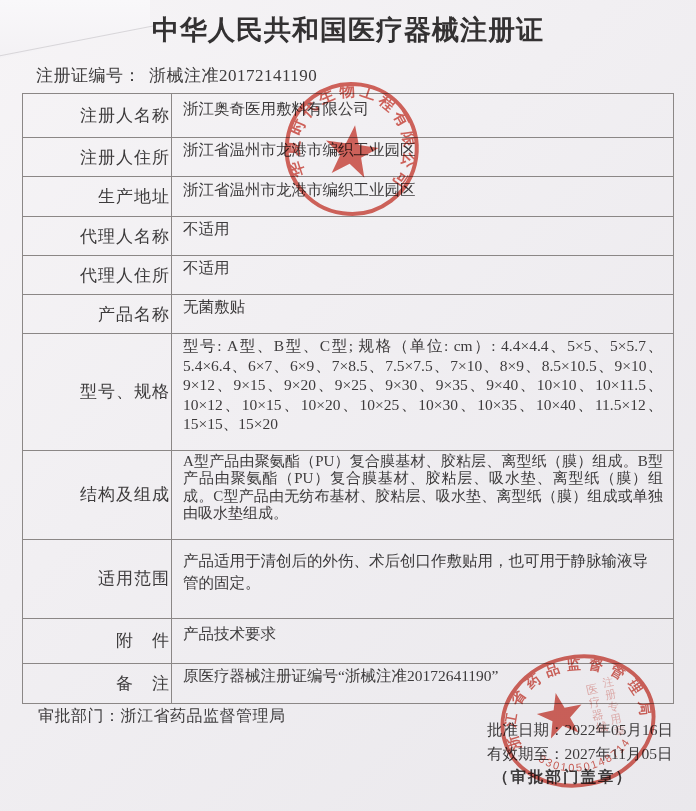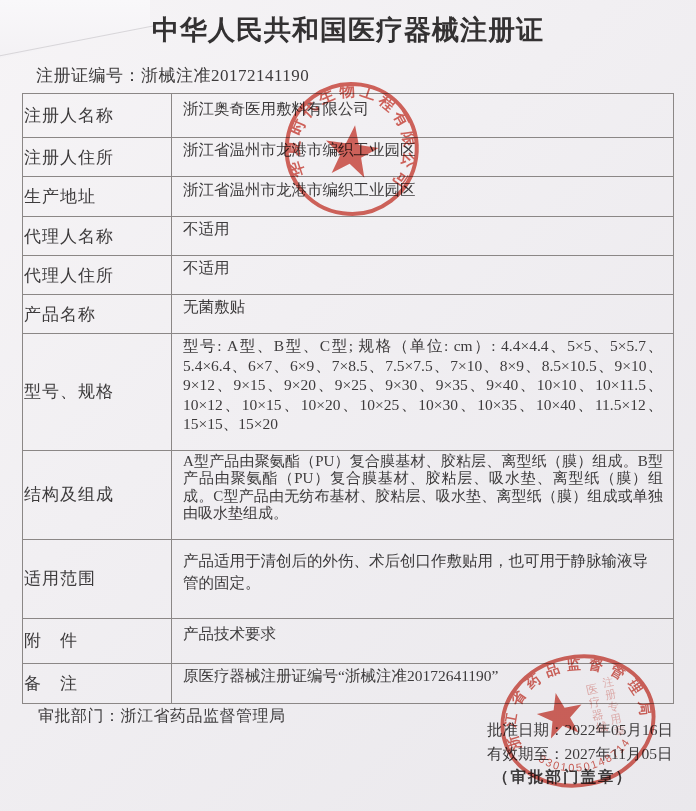--- a/index.html
+++ b/index.html
@@ -10,24 +10,24 @@
   
   .crease{position:absolute;left:0;top:0;width:150px;height:60px;
           clip-path:polygon(0 0,150px 0,150px 28px,0 58px);
           background:linear-gradient(180deg,#f9f8fa,#f3f1f4);pointer-events:none;}
   .crease-line{position:absolute;left:-4px;top:56px;width:160px;height:1px;
           background:#c8c5c9;opacity:.65;transform:rotate(-11deg);transform-origin:left center;}
   .title{position:absolute;left:0;top:12px;width:100%;text-align:center;
          font-family:"Liberation Sans","DejaVu Sans",sans-serif;
          font-weight:bold;font-size:27px;letter-spacing:1px;color:#333132;}
   .certline{position:absolute;left:36px;top:64px;font-size:17px;letter-spacing:.5px;}
-  .certline .num{margin-left:0;}
+  .certline .num{margin-left:8px;}
   table.cert{position:absolute;left:22px;top:93px;width:652px;border-collapse:collapse;table-layout:fixed;}
   table.cert td{border:1px solid #8b8786;vertical-align:middle;}
-  td.lbl{width:146px;text-align:left;font-size:17px;letter-spacing:1px;}
+  td.lbl{width:146px;text-align:right;font-size:17px;letter-spacing:1px;}
   td.val{font-size:15.5px;padding:2px 10px 16px 11px;line-height:20px;}
   tr.r1{height:44px;} tr.r2{height:36px;} tr.r3{height:40px;} tr.r4{height:32px;}
   tr.r5{height:37px;margin-left:40px;} tr.r6{height:36px;} tr.r7{height:99px;} tr.r8{height:81px;}
   tr.r9{height:79px;} tr.r10{height:45px;} tr.r11{height:36px;} tr.r12{height:40px;margin-top:32px;}
   td.just{text-align:justify;text-justify:inter-ideograph;}
   tr.r7 td.val{line-height:19.5px;}
   tr.r8 td.val{line-height:17.5px;font-size:15px;}
   tr.r9 td.val{line-height:22px;}
   .dept{position:absolute;left:38px;top:706px;font-size:16px;letter-spacing:.5px;}
   .dates{position:absolute;left:487px;top:718px;font-size:15.5px;line-height:23.5px;white-space:nowrap;}

